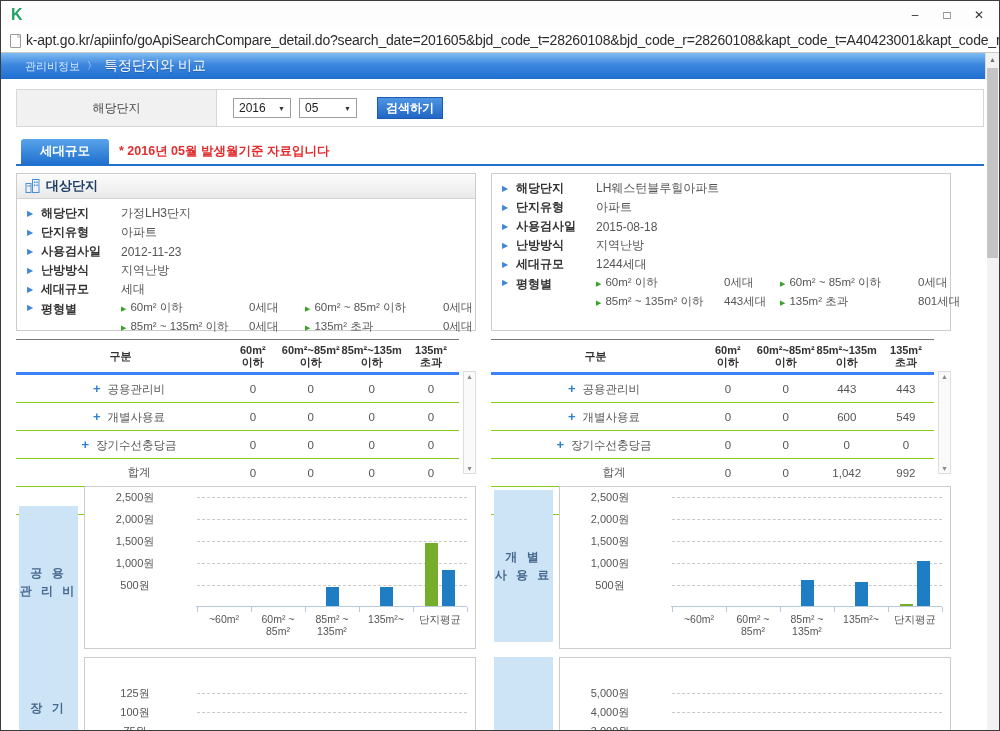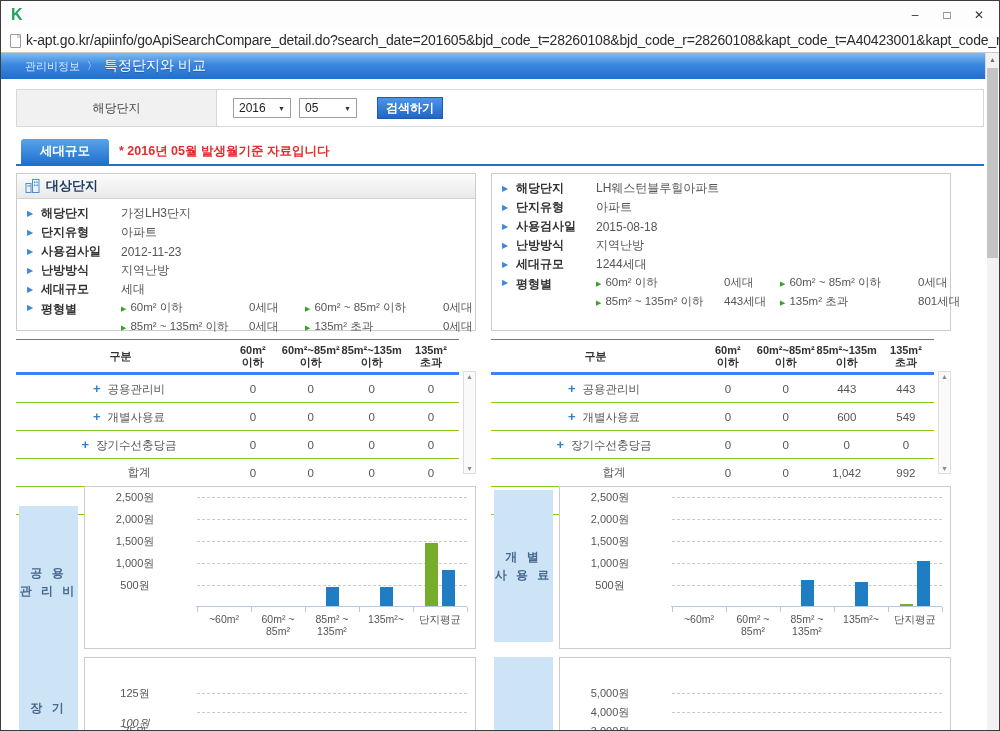--- a/index.html
+++ b/index.html
@@ -448,21 +448,21 @@
         <div class="ylab" style="top: 47px;">1,500원</div>
         <div class="ylab" style="top: 69px;">1,000원</div>
         <div class="ylab" style="top: 91px;">500원</div>
       </div>
     <div class="chart-box box-3">
         <div class="chart-plot" style="top: 35px; height: 95px;">
           <div class="grid" style="top: 0px;"></div>
           <div class="grid" style="top: 19px;"></div>
         </div>
         <div class="ylab" style="top: 28px;">125원</div>
-        <div class="ylab" style="top: 58px; font-style: italic;">100원</div>
+        <div class="ylab" style="top: 47px;">100원</div>
         <div class="ylab" style="top: 66px;">75원</div>
       </div>
     <div class="chart-box box-4">
         <div class="chart-plot" style="top: 35px; height: 95px;">
           <div class="grid" style="top: 0px;"></div>
           <div class="grid" style="top: 19px;"></div>
         </div>
         <div class="ylab" style="top: 28px;">5,000원</div>
         <div class="ylab" style="top: 47px;">4,000원</div>
         <div class="ylab" style="top: 66px;">3,000원</div>

